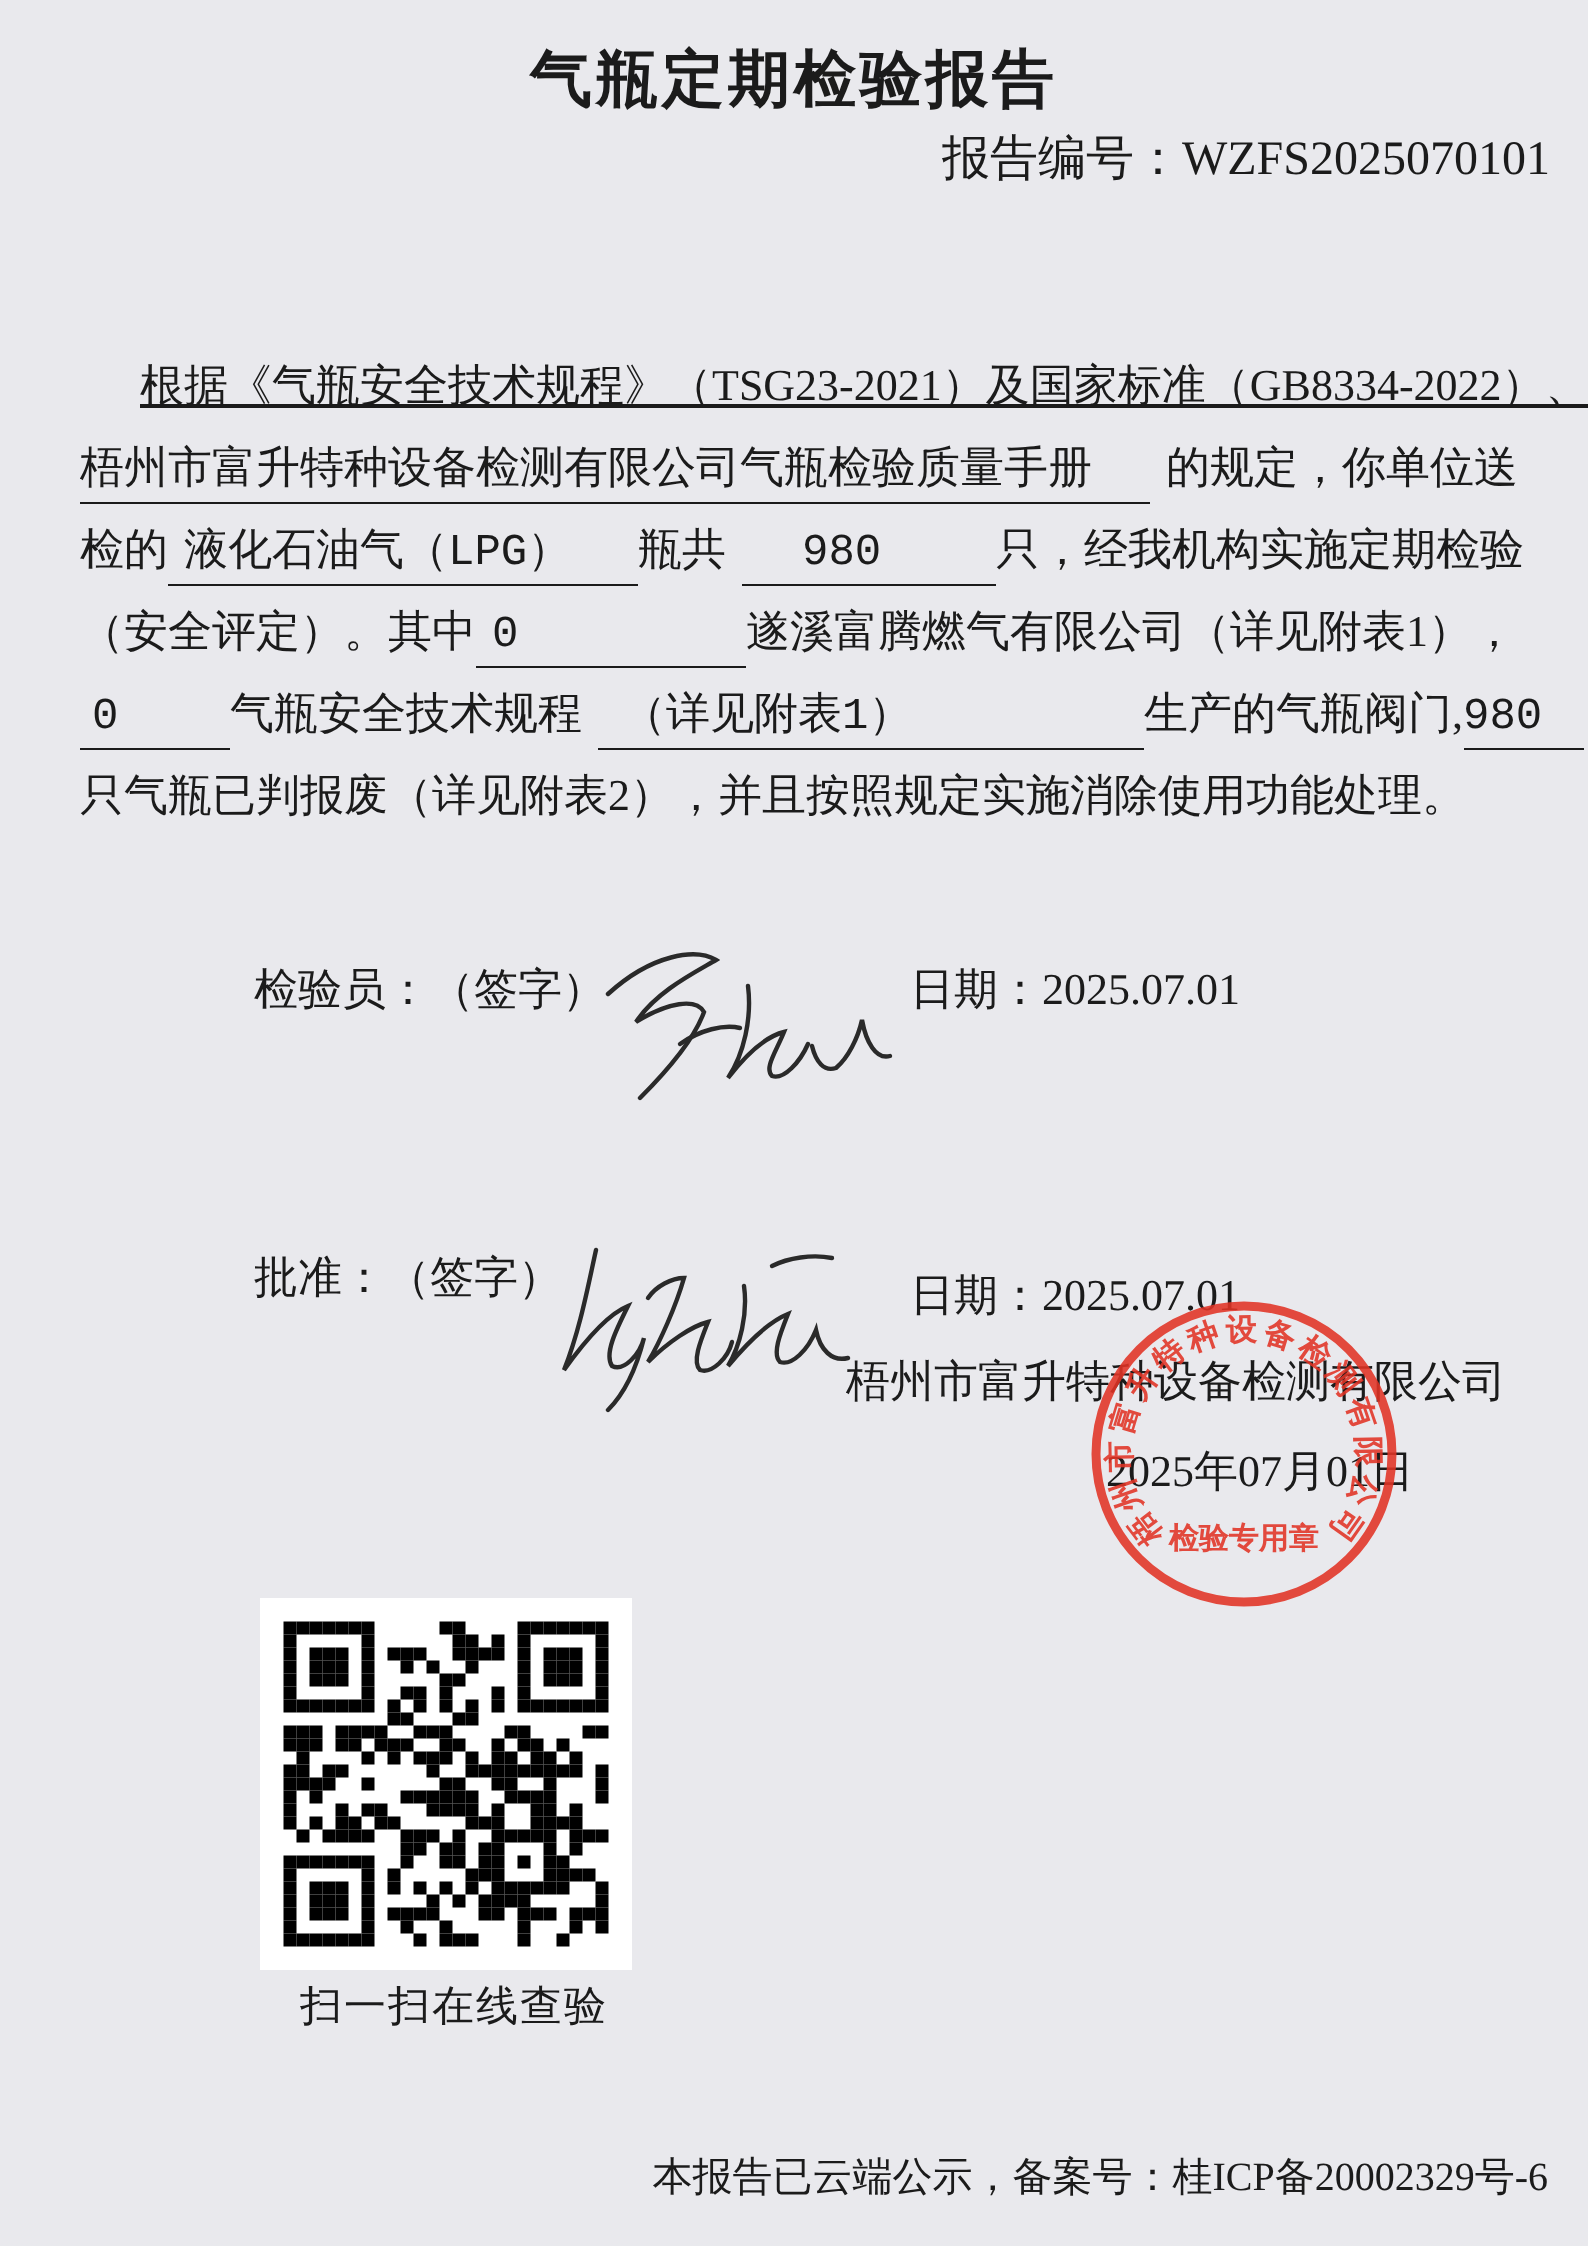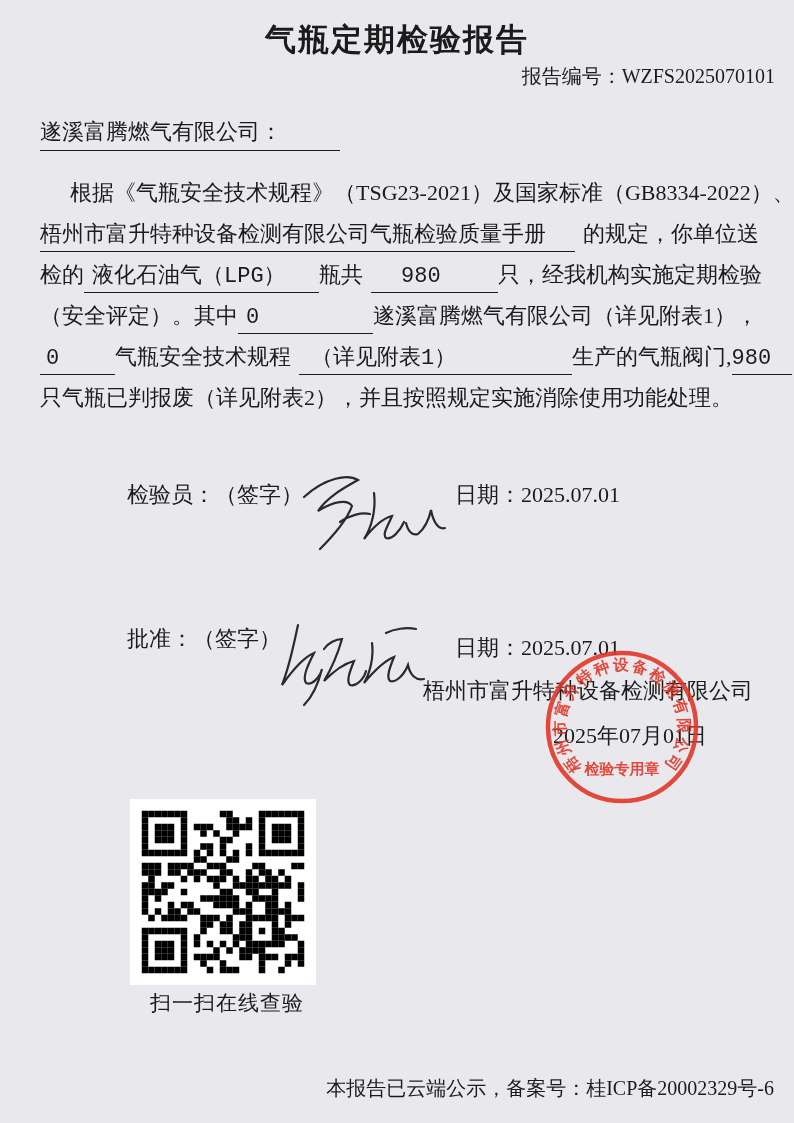--- a/index.html
+++ b/index.html
@@ -1,27 +1,27 @@
 <!DOCTYPE html>
 <html><head>
 <meta charset="utf-8">
 <style>
   html,body{margin:0;padding:0;}
   body{background:#e9e9ed;font-family:"Liberation Serif","DejaVu Serif",serif;color:#1b1b1b;}
   .page{position:relative;width:794px;height:1123px;background:#e9e9ed;overflow:hidden;}
 
   .title{position:absolute;top:19px;left:0;width:100%;text-align:center;
          font-size:31px;font-weight:bold;letter-spacing:2px;}
-  .report-no{position:absolute;top:63px;right:19px;font-size:20px;}
+  .report-no{position:absolute;top:63px;right:19px;font-size:24px;}
   .addressee{position:absolute;top:117px;left:40px;font-size:22px;}
   .addressee .uline{display:inline-block;min-width:300px;border-bottom:1.5px solid #1b1b1b;padding-bottom:3px;}
 
   .body-text{position:absolute;top:172px;left:40px;width:736px;font-size:22px;}
   .bline{height:41px;line-height:41px;white-space:nowrap;}
-  .indent{padding-left:30px;}
+  .indent{padding-left:30px;text-decoration:underline;}
   .blank{display:inline-block;border-bottom:1.5px solid #1b1b1b;line-height:30px;vertical-align:baseline;font-family:Liberation Mono, monospace;}
   .w535{width:535px;}
   .w235{width:235px;padding-left:8px;box-sizing:border-box;}
   .w127{width:127px;padding-left:30px;box-sizing:border-box;}
   .w135{width:135px;padding-left:8px;box-sizing:border-box;}
   .w75{width:75px;padding-left:6px;box-sizing:border-box;}
   .w273{width:273px;padding-left:12px;box-sizing:border-box;}
   .w60{width:60px;box-sizing:border-box;}
   .gap8{display:inline-block;width:8px;}
 
@@ -40,23 +40,20 @@
 </style>
 </head>
 <body>
 
 <div class="page">
 
   <div class="title">气瓶定期检验报告</div>
 
   <div class="report-no">报告编号：WZFS2025070101</div>
 
-  <div class="addressee">
-    <span class="uline">遂溪富腾燃气有限公司：</span>
-  </div>
 
   <div class="body-text">
     <div class="bline indent">根据《气瓶安全技术规程》（TSG23-2021）及国家标准（GB8334-2022）、</div>
     <div class="bline"><span class="blank w535">梧州市富升特种设备检测有限公司气瓶检验质量手册</span><span class="gap8"></span><span>的规定，你单位送</span></div>
     <div class="bline"><span>检的</span><span class="blank w235">液化石油气（LPG）</span><span>瓶共</span><span class="gap8"></span><span class="blank w127">980</span><span>只，经我机构实施定期检验</span></div>
     <div class="bline"><span>（安全评定）。其中</span><span class="blank w135">0</span><span>遂溪富腾燃气有限公司（详见附表1），</span></div>
     <div class="bline"><span class="blank w75">0</span><span>气瓶安全技术规程</span><span class="gap8"></span><span class="blank w273">（详见附表1）</span><span>生产的气瓶阀门,</span><span class="blank w60">980</span></div>
     <div class="bline">只气瓶已判报废（详见附表2），并且按照规定实施消除使用功能处理。</div>
   </div>
 

